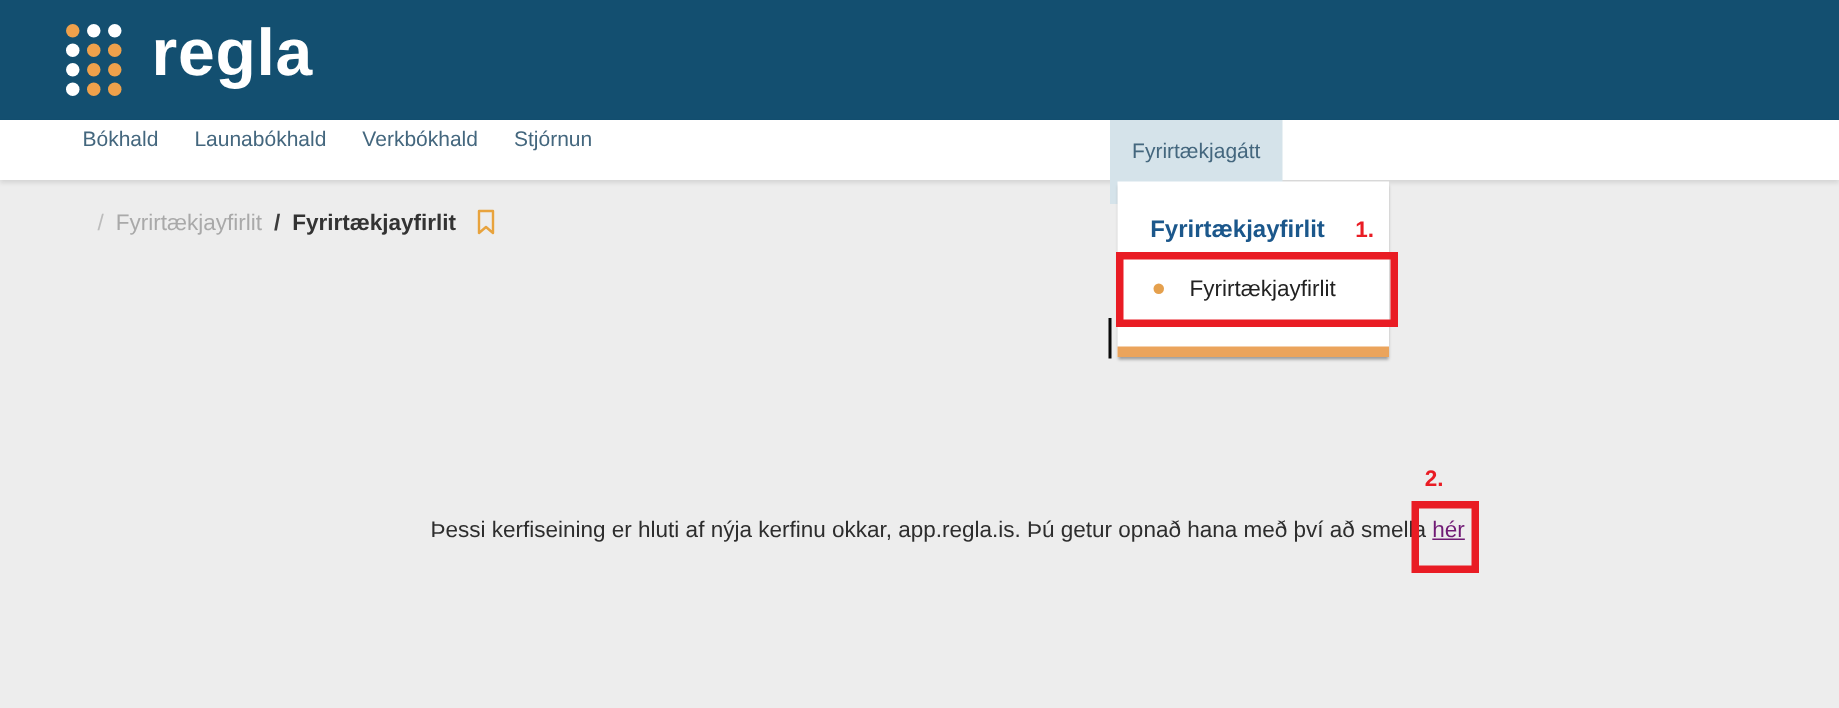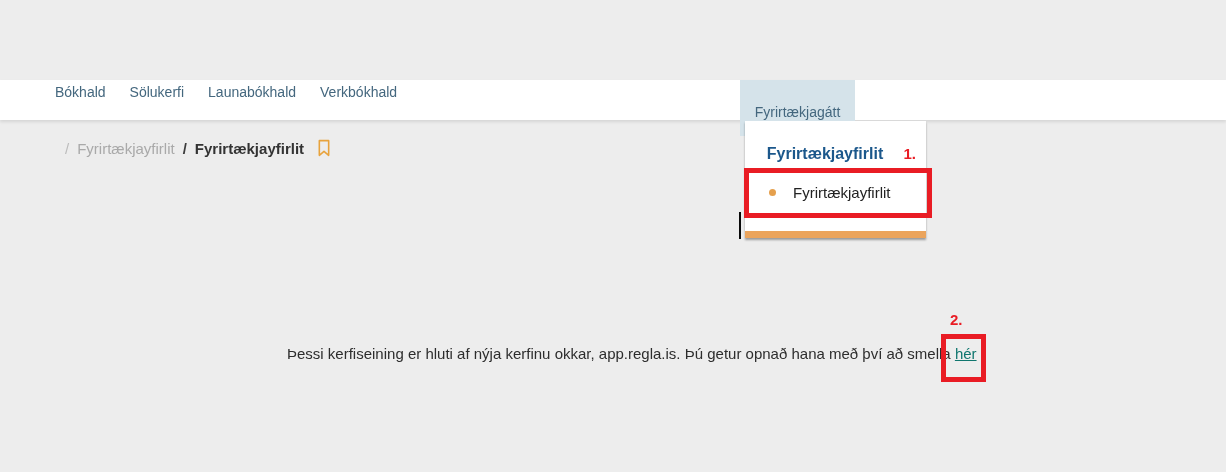--- a/index.html
+++ b/index.html
@@ -28,21 +28,21 @@
   .nav {
     position:absolute; left:0; top:80px; width:1226px; height:40px;
     background:#ffffff; box-shadow:0 2px 3px rgba(0,0,0,0.10);
   }
   .nav-inner { display:flex; height:40px; align-items:center; padding-left:43px; }
   .nav-item {
     font-size:14px; color:#44677e; padding:0 12px; height:56px;
     line-height:40px; cursor:pointer; white-space:nowrap;
   }
   .nav-item.active {
-    position:absolute; left:740px; top:0; width:115px; padding:12px;
+    position:absolute; left:740px; top:0; width:115px; padding:0;
     text-align:center; background:#d5e3ea;
   }
 
   
   .breadcrumb {
     position:absolute; left:65px; top:138px; font-size:15px;
     display:flex; align-items:center; gap:8px; height:20px;
   }
   .bc-slash1 { color:#bcbcbc; }
   .bc-parent { color:#a9a9a9; cursor:pointer; }
@@ -71,36 +71,55 @@
   .box1 { position:absolute; left:-1px; top:47px; width:188px; height:50px; }
   .orange-bar { position:absolute; left:0; bottom:0; width:181px; height:7px; background:#eba45c; }
   .caret-line { position:absolute; left:739px; top:212px; width:2px; height:27px; background:#0a0a0a; }
 
   
   .message {
     position:absolute; left:287px; top:345px; font-size:15px;
     color:#2d2d2d; white-space:nowrap; line-height:18px;
   }
   .link-wrap { position:relative; }
-  .her-link { color:#0f766e; text-decoration:underline; cursor:pointer; }
+  .her-link { color:#701a75; text-decoration:underline; cursor:pointer; }
   .box2 { position:absolute; left:-14px; top:-11px; width:45px; height:48px; }
   .step2 { position:absolute; left:-5px; top:-34px; }
 </style>
 </head>
 <body>
 
 <div class="stage">
 
+  <div class="header">
+    <div class="logo">
+      <div class="dots">
+        <span class="dot o"></span>
+          <span class="dot w"></span>
+          <span class="dot w"></span>
+        <span class="dot w"></span>
+          <span class="dot o"></span>
+          <span class="dot o"></span>
+        <span class="dot w"></span>
+          <span class="dot o"></span>
+          <span class="dot o"></span>
+        <span class="dot w"></span>
+          <span class="dot o"></span>
+          <span class="dot o"></span>
+      </div>
+      <span class="logo-text">regla</span>
+    </div>
+  </div>
 
   <div class="nav">
     <div class="nav-inner">
       <span class="nav-item">Bókhald</span>
-      <span class="nav-item">Sölukerfi</span>
       <span class="nav-item">Launabókhald</span>
       <span class="nav-item">Verkbókhald</span>
+      <span class="nav-item">Stjórnun</span>
       <span class="nav-item active">Fyrirtækjagátt</span>
     </div>
   </div>
 
   <div class="breadcrumb">
     <span class="bc-slash1">/</span>
     <span class="bc-parent">Fyrirtækjayfirlit</span>
     <span class="bc-slash2">/</span>
     <span class="bc-current">Fyrirtækjayfirlit</span>
     <span class="bookmark">

